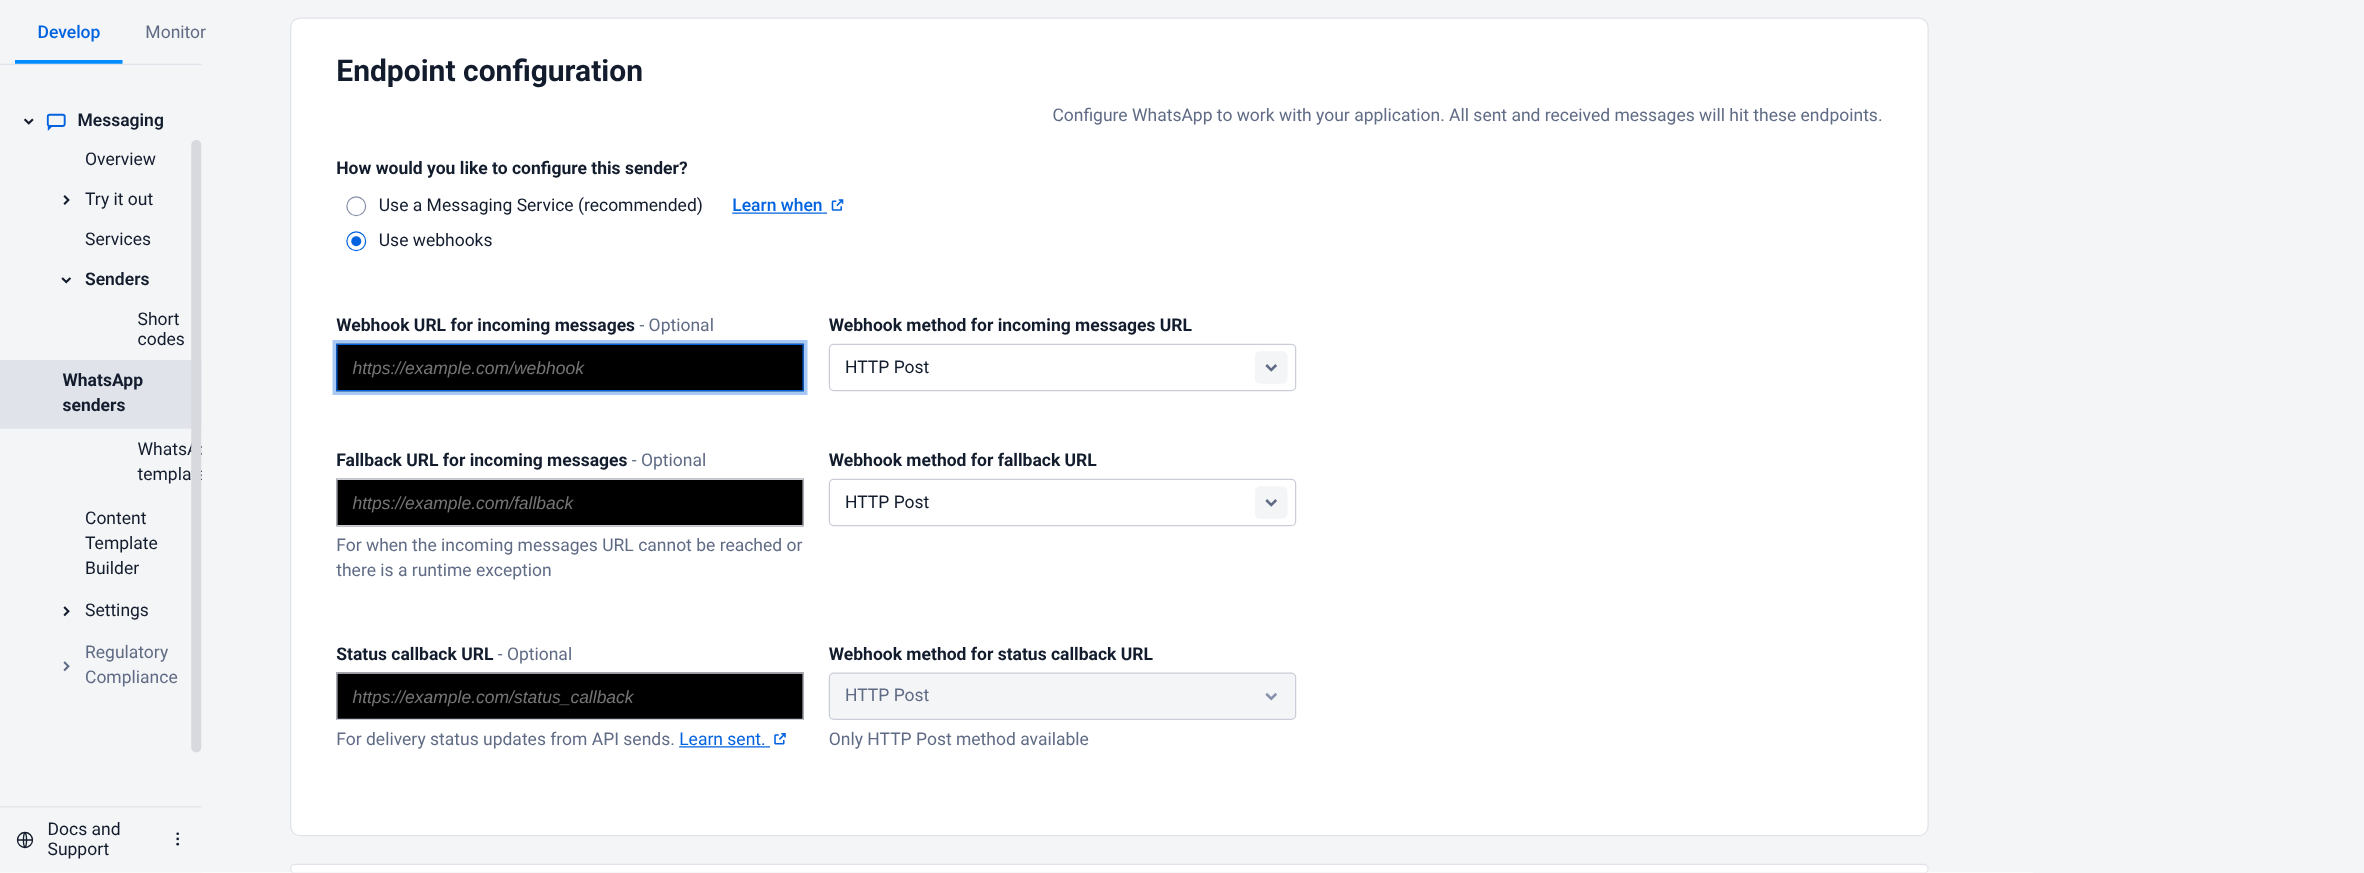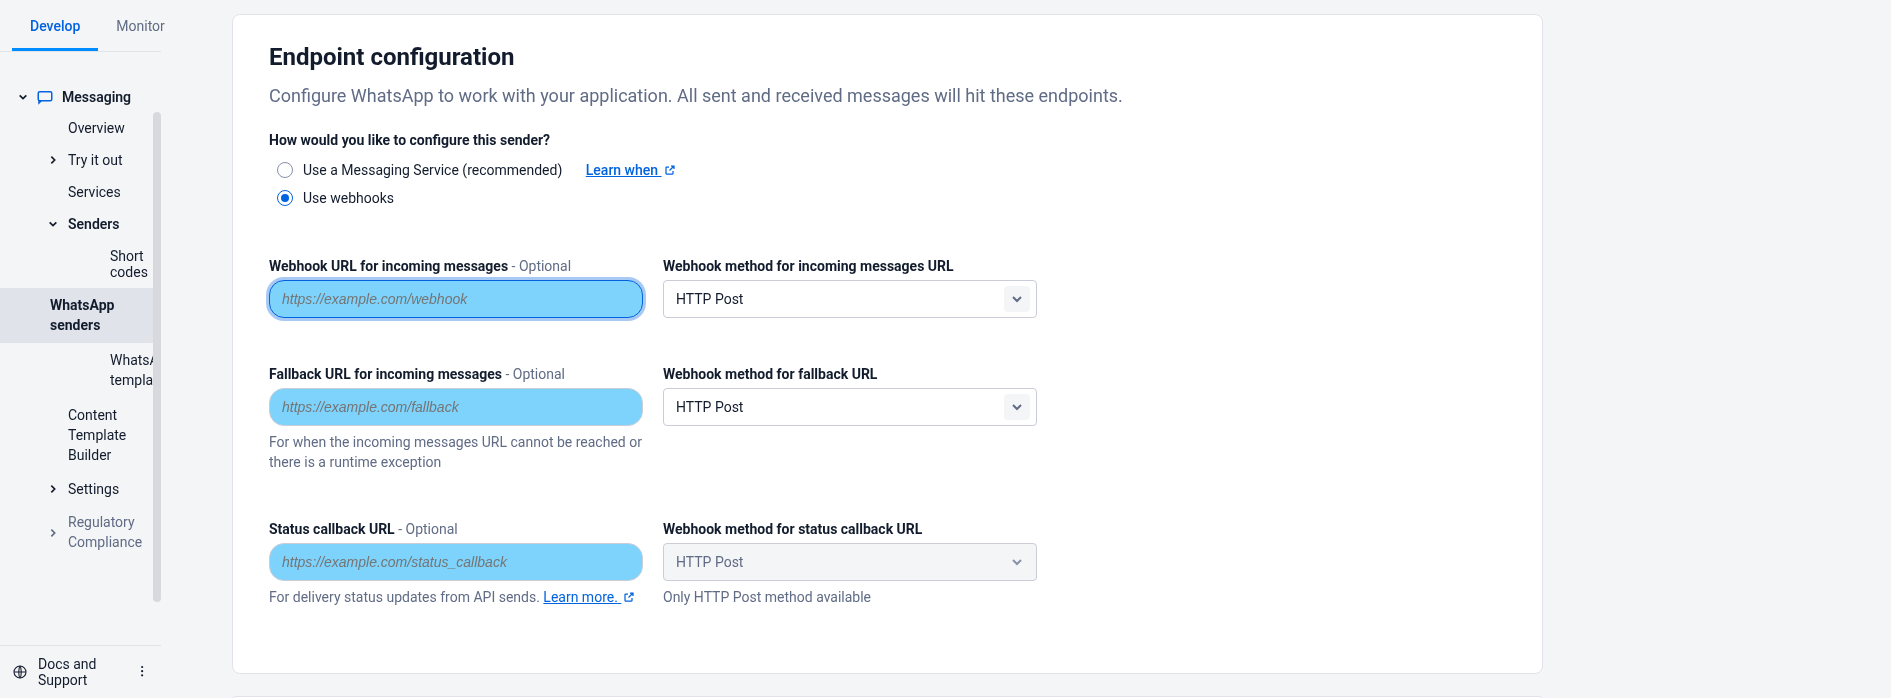--- a/index.html
+++ b/index.html
@@ -116,21 +116,21 @@
     border-radius:8px;
     padding:28px 36px 52px;
     margin-bottom:22px;
   }
   h1{
     margin:0 0 14px;
     font-size:24px;
     font-weight:700;
     color:var(--text);
   }
-  .desc{color:var(--muted);margin:0 0 26px;font-size:18px;}
+  .desc{color:var(--muted);margin:0 0 26px;font-size:14px;text-align:right;}
   .q{font-weight:700;margin:0 0 14px;font-size:14px;}
 
   .radio-row{display:flex;align-items:center;margin:0 0 12px 8px;gap:10px;font-size:14px;}
   .radio{
     width:16px;height:16px;border:1px solid #8891aa;border-radius:50%;
     display:inline-flex;align-items:center;justify-content:center;flex-shrink:0;
   }
   .radio.checked{border-color:var(--accent);}
   .radio.checked::after{content:"";width:8px;height:8px;border-radius:50%;background:var(--accent);}
   .learn{color:var(--link);text-decoration:underline;cursor:pointer;font-weight:500;}
@@ -143,26 +143,26 @@
     column-gap:20px;
     row-gap:6px;
     margin-top:24px;
   }
   .field-label{font-size:14px;font-weight:700;margin-bottom:6px;}
   .field-label .opt{font-weight:400;color:var(--muted);}
   .field-wrap{grid-column:span 1;margin-bottom:14px;margin-top:28px;}
   .input{
     width:100%;height:38px;
     border:1px solid var(--border);
-    border-radius:15px;
+    border-radius:0;
     padding:0 12px;
     font-size:14px;
     font-style:italic;
     color:var(--muted);
-    background:#7dd3fc;
+    background:#000000;
   }
   .input.focus{
     border:1px solid var(--accent);
     box-shadow:0 0 0 3px rgba(2,99,224,0.35);
   }
   .select{
     width:100%;height:38px;
     border:1px solid var(--border);
     border-radius:4px;
     padding:0 12px;
@@ -347,21 +347,21 @@
           </span>
         </div>
       </div>
 
       <div class="field-wrap">
         <div class="field-label">
           <span>Status callback URL</span><span class="opt"> - Optional</span>
         </div>
         <input class="input" placeholder="https://example.com/status_callback" style="">
         <div class="help">
-          <span>For delivery status updates from API sends. </span><span class="learn"><span>Learn more.</span>
+          <span>For delivery status updates from API sends. </span><span class="learn"><span>Learn sent.</span>
             <span class="ext-icon">
               <svg viewBox="0 0 24 24" fill="none" stroke="#0263e0" stroke-width="2.5">
                   <path d="M14 4h6v6M20 4l-9 9M18 14v5a1 1 0 0 1-1 1H5a1 1 0 0 1-1-1V7a1 1 0 0 1 1-1h5"></path>
                 </svg>
             </span>
           </span>
         </div>
       </div>
 
       <div class="field-wrap">

